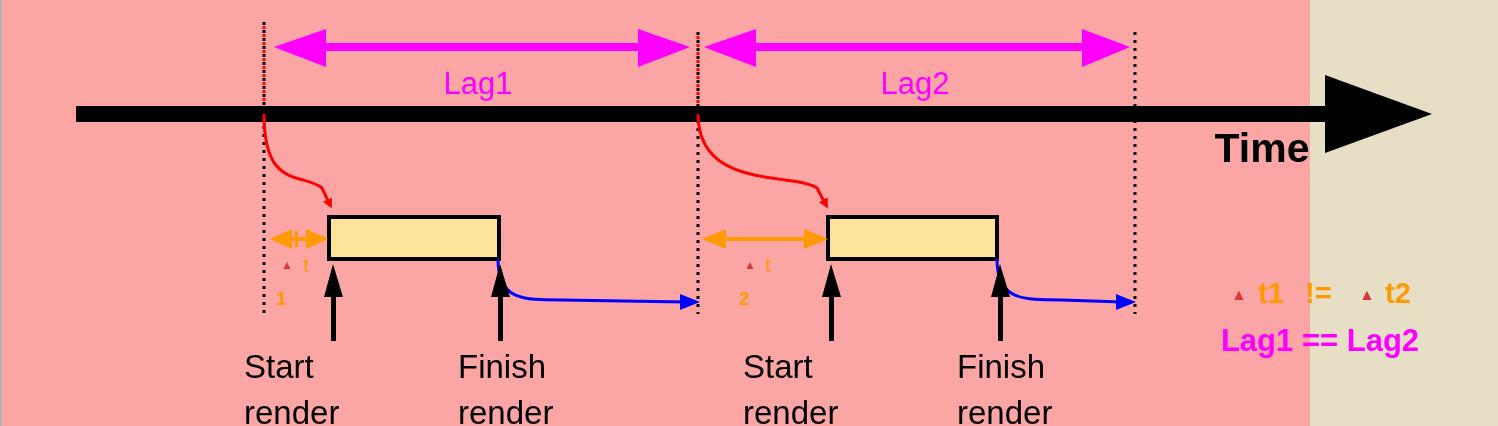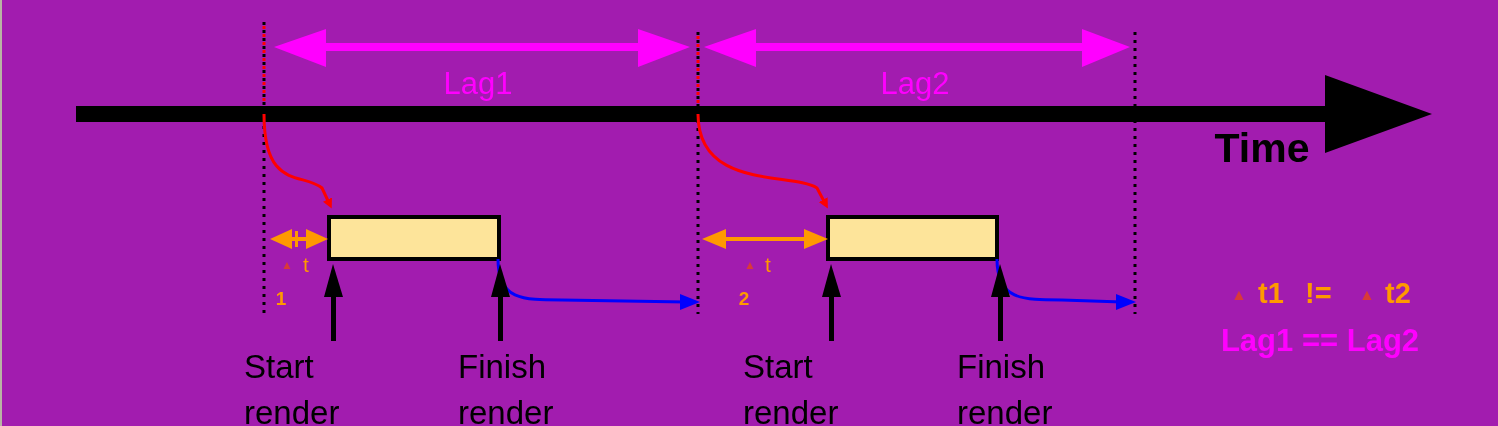--- a/index.html
+++ b/index.html
@@ -1,17 +1,17 @@
 <!DOCTYPE html>
 <html><head>
 <meta charset="utf-8">
 <style>
   html, body { margin:0; padding:0; }
   body { width:1498px; height:426px; overflow:hidden; background:#e6dfc6; }
-  #stage { position:relative; width:1498px; height:426px; background:#a21caf; border-left:2px solid #b9b3a4; box-sizing:border-box; }
+  #stage { position:relative; width:1310px; height:426px; background:#fca5a5; border-left:2px solid #b9b3a4; box-sizing:border-box; }
   svg { position:absolute; left:0; top:0; }
   .lbl { font-family:"Liberation Sans", sans-serif; }
 </style>
 </head>
 <body>
 
 <div id="stage">
 <svg width="1498" height="426" viewBox="0 0 1498 426">
   <defs>
     <marker id="redHead" markerWidth="10" markerHeight="10" refX="6" refY="5" orient="auto" markerUnits="userSpaceOnUse" viewBox="0 0 10 10">

